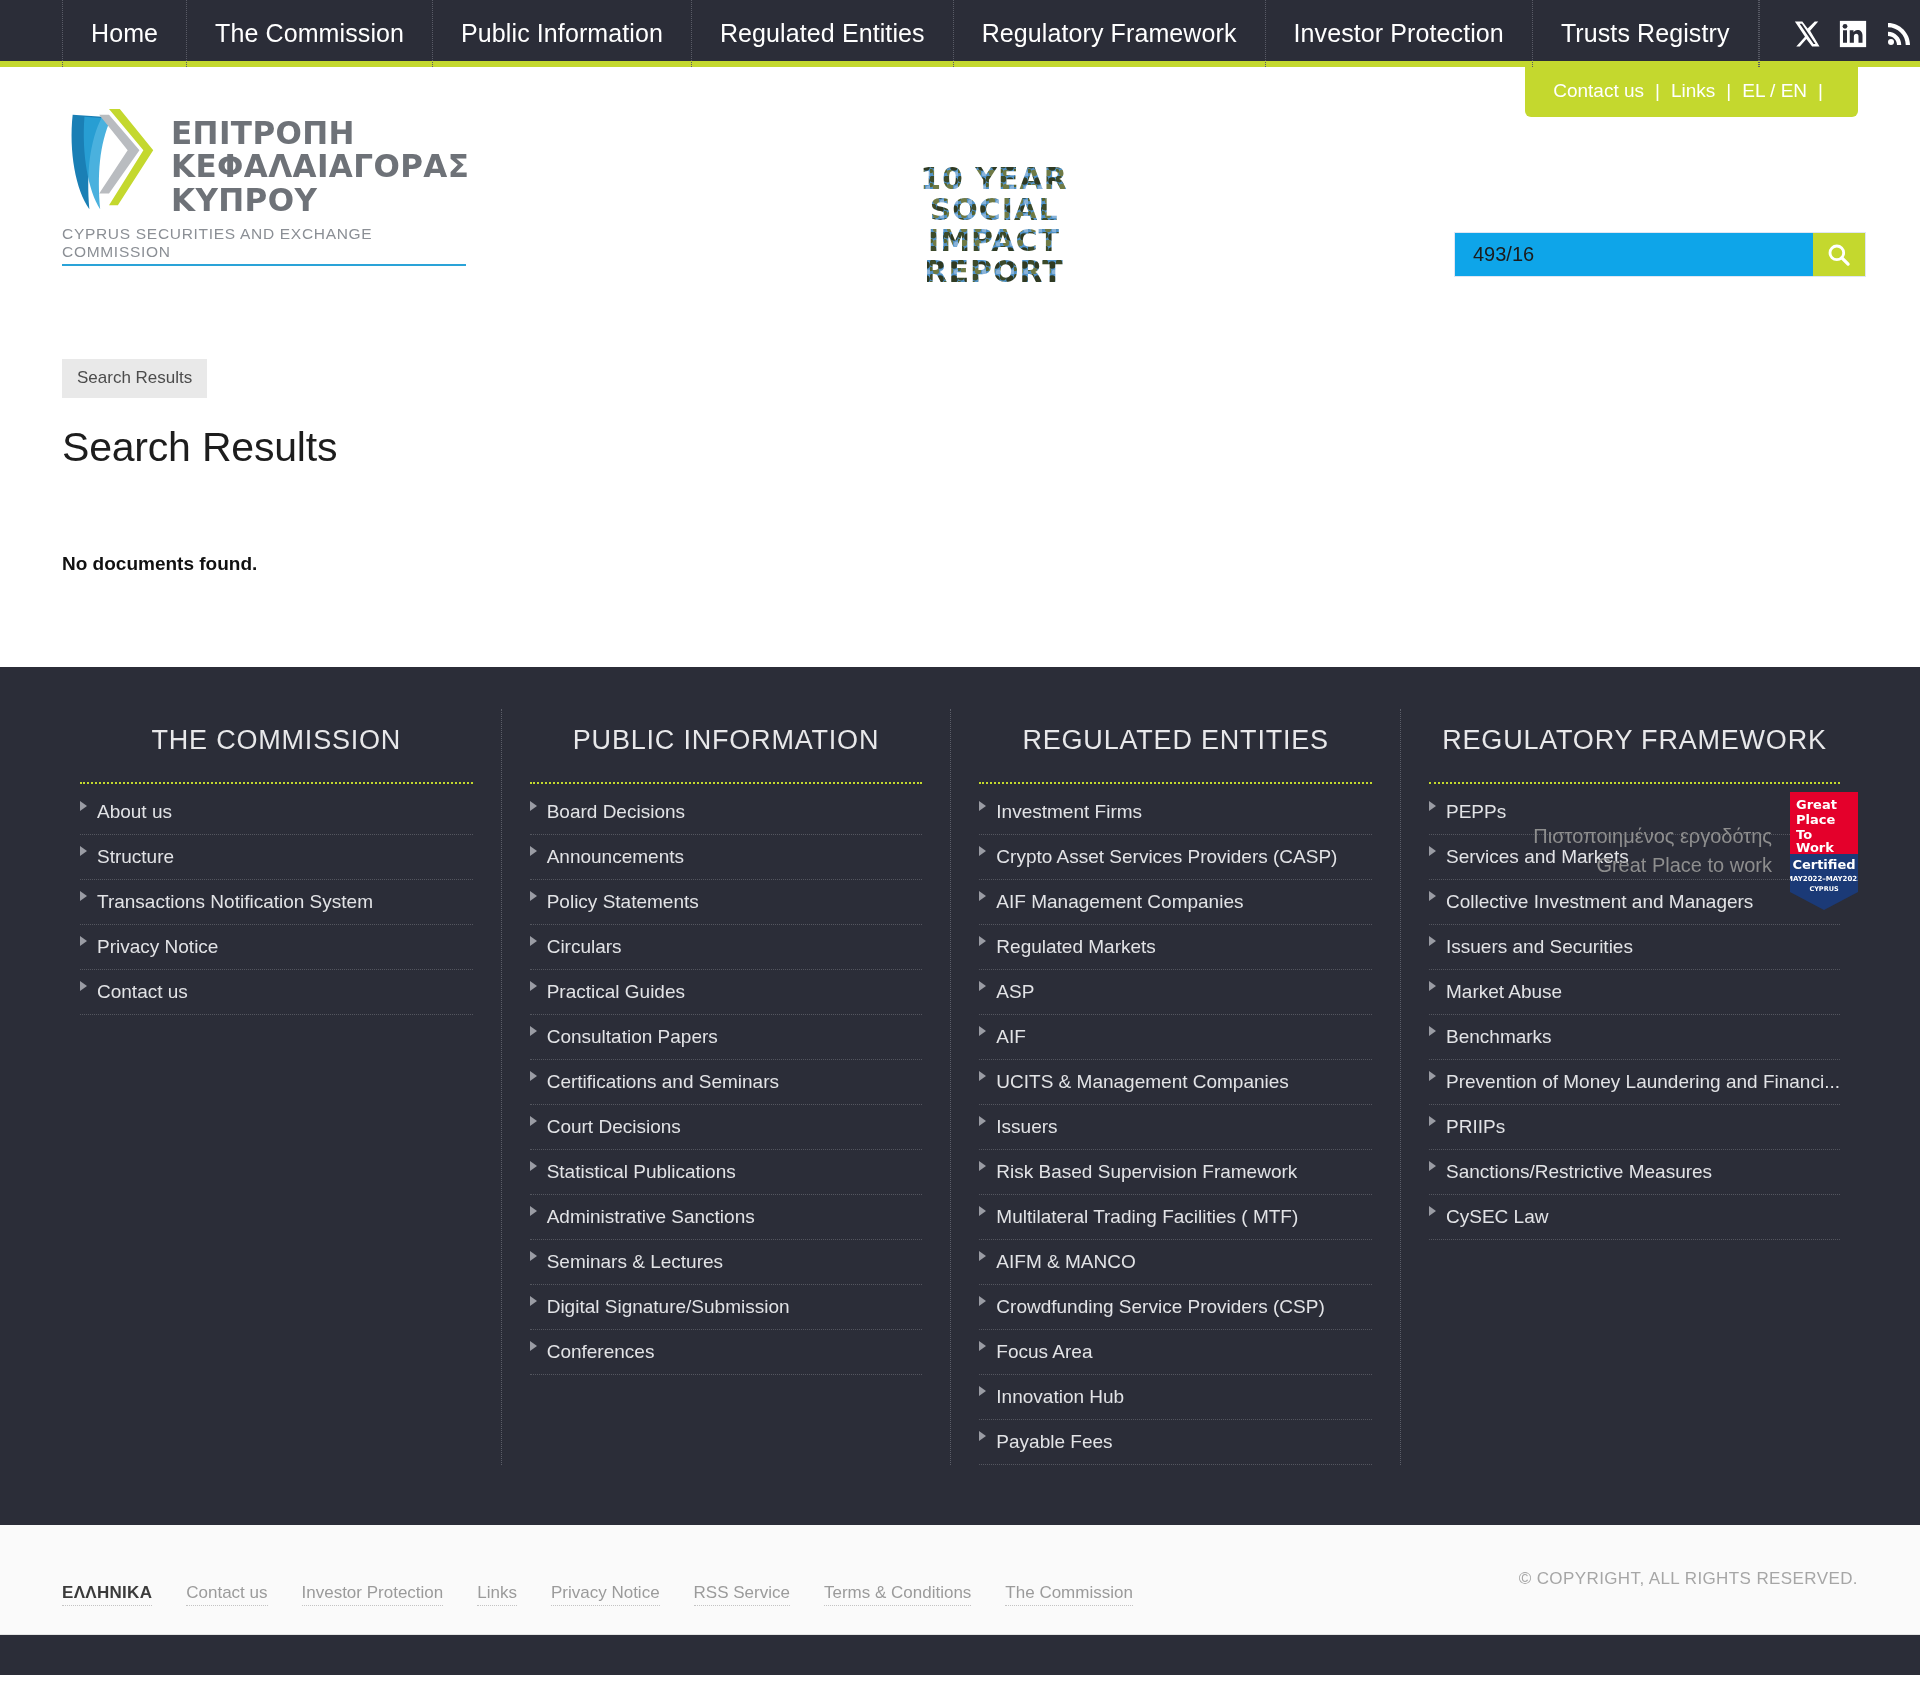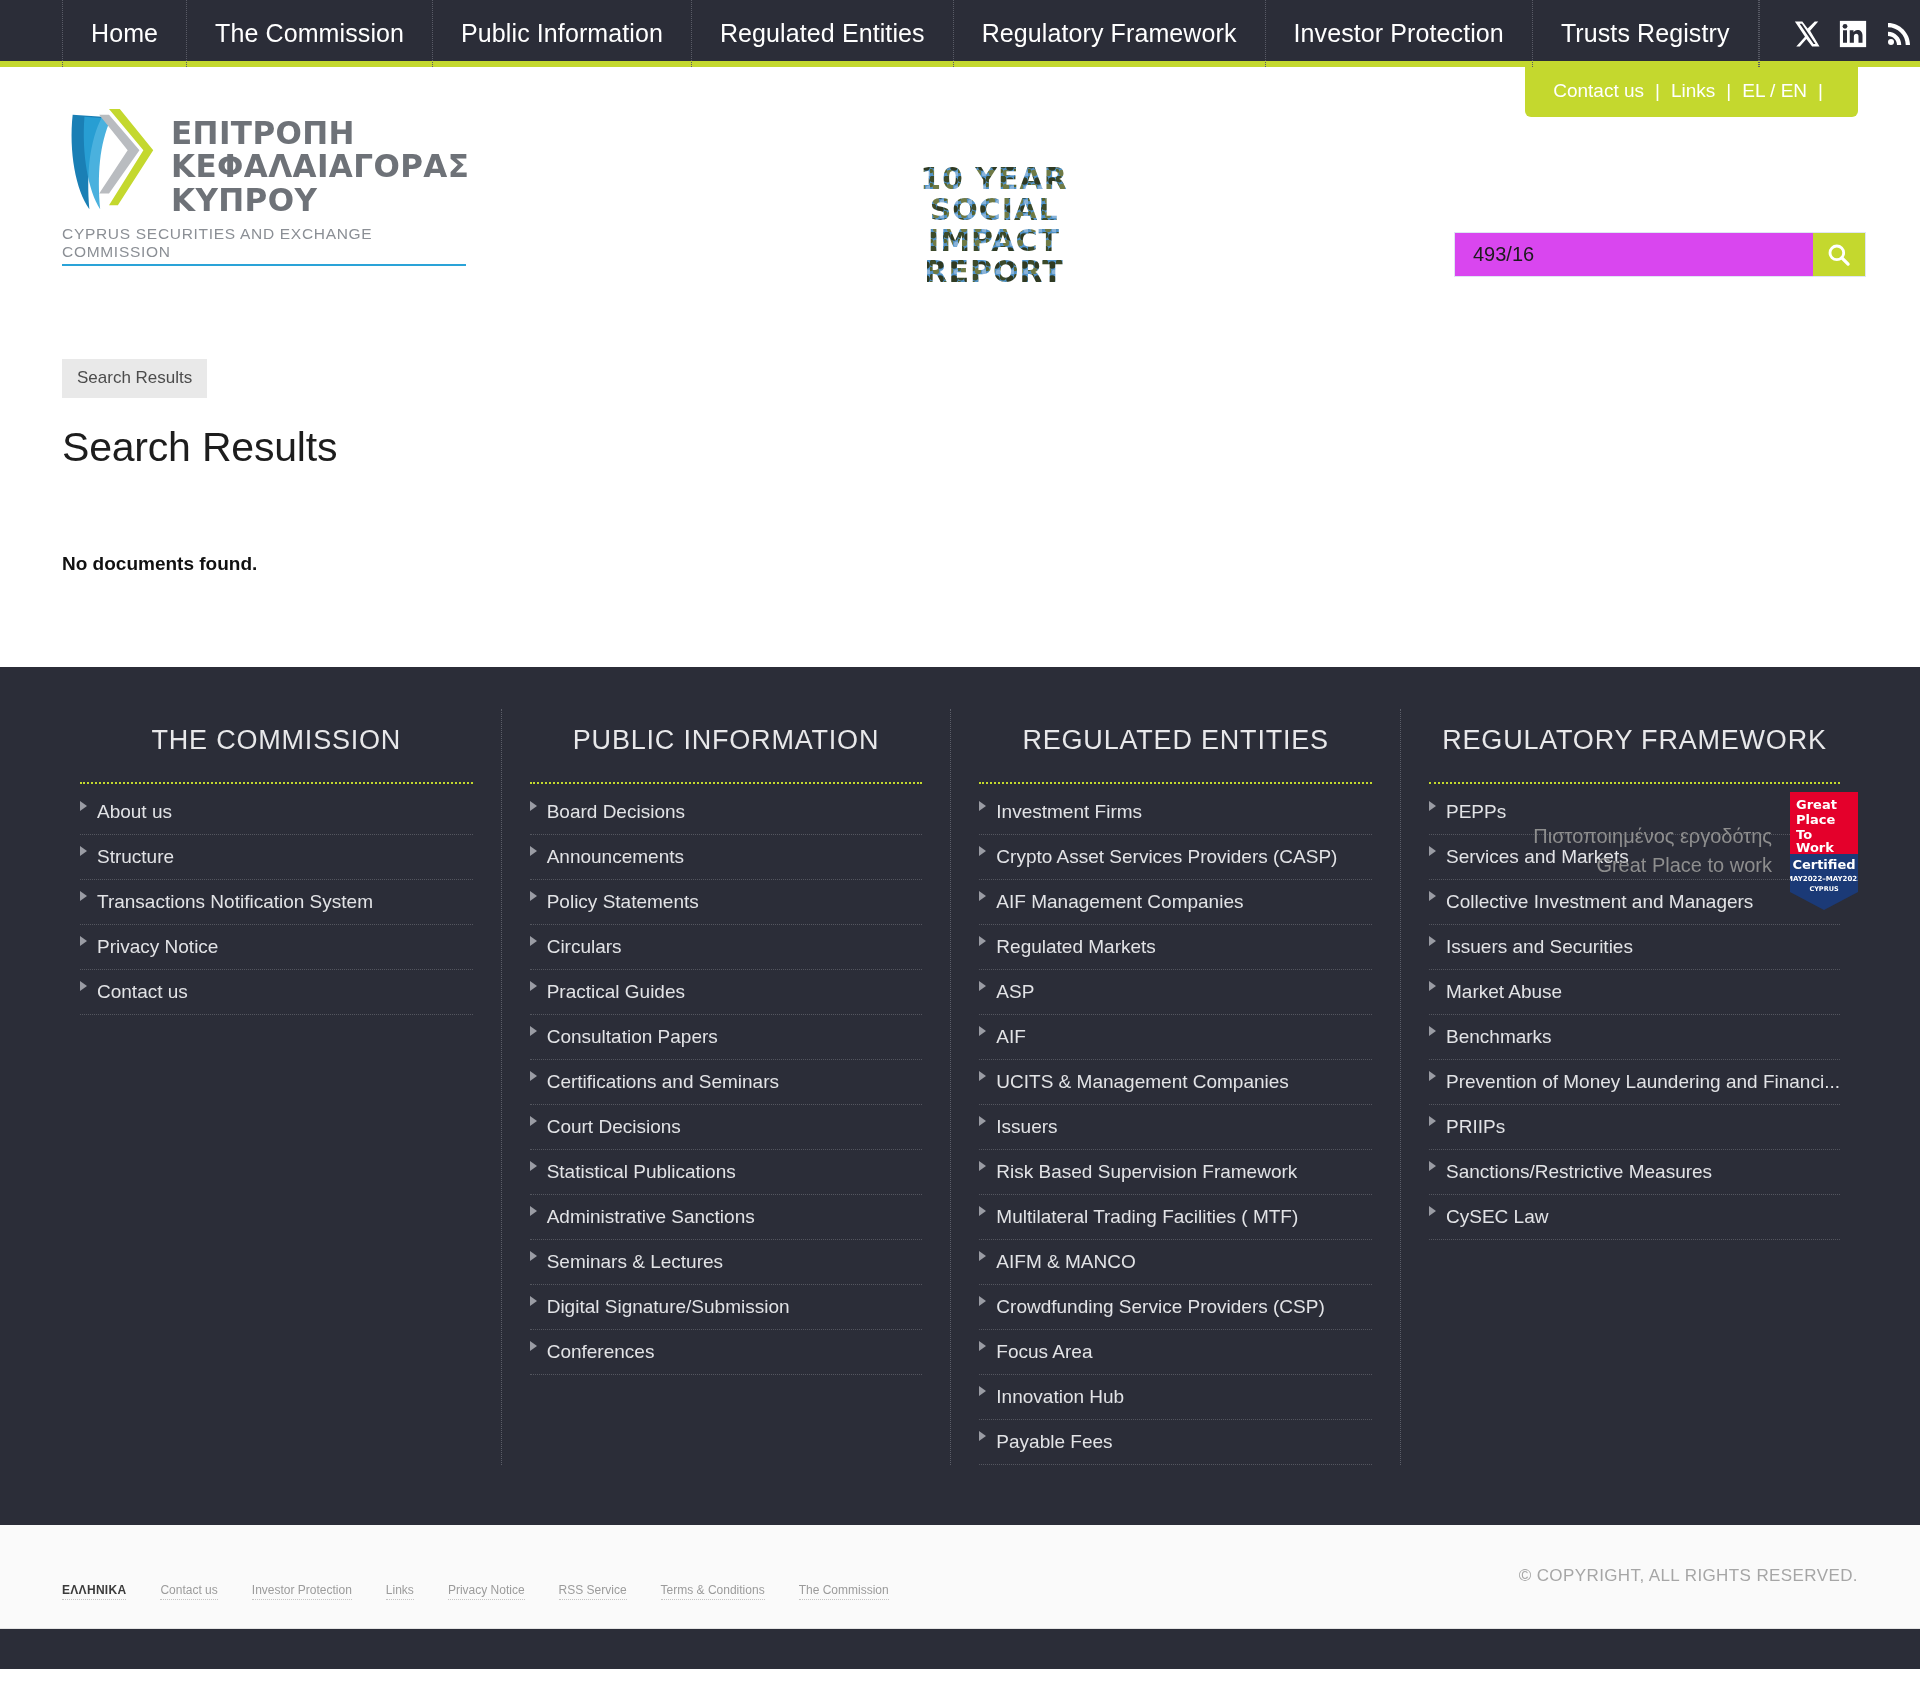--- a/index.html
+++ b/index.html
@@ -103,21 +103,21 @@
   }
   .util-link { color:#fff; cursor:pointer; white-space:nowrap; }
   .util-sep { padding: 0 11px; color:#fff; }
 
   .searchbox {
     position: absolute;
     right: 54px; top: 165px;
     display: flex;
     width: 412px;
     height: 45px;
-    background: #d946ef;
+    background: #0ea5e9;
     border: 1px solid #dfe6f3;
     gap: 48px;
   }
   .searchbox input {
     flex: 1;
     border: none;
     outline: none;
     background: transparent;
     padding: 0 18px;
     font-size: 20px;
@@ -227,21 +227,21 @@
   .bottombar {
     background: #fafafa;
     display: flex;
     align-items: center;
     padding: 26px 62px 28px 62px;
     border-bottom: 1px solid #e4e4e4;
   }
   .bottom-links { display: flex; align-items: baseline; gap: 34px; }
   .bl {
     color: #9b9b9b;
-    font-size: 12px;
+    font-size: 17px;
     border-bottom: 1px dotted #c4c4c4;
     padding-bottom: 2px;
     cursor: pointer;
     white-space: nowrap;
     margin-top: 32px;
   }
   .bl.greek { color:#3b3b3b; font-weight: bold; letter-spacing:0.3px; }
   .copyright {
     margin-left: auto;
     color: #a6a6a6;

